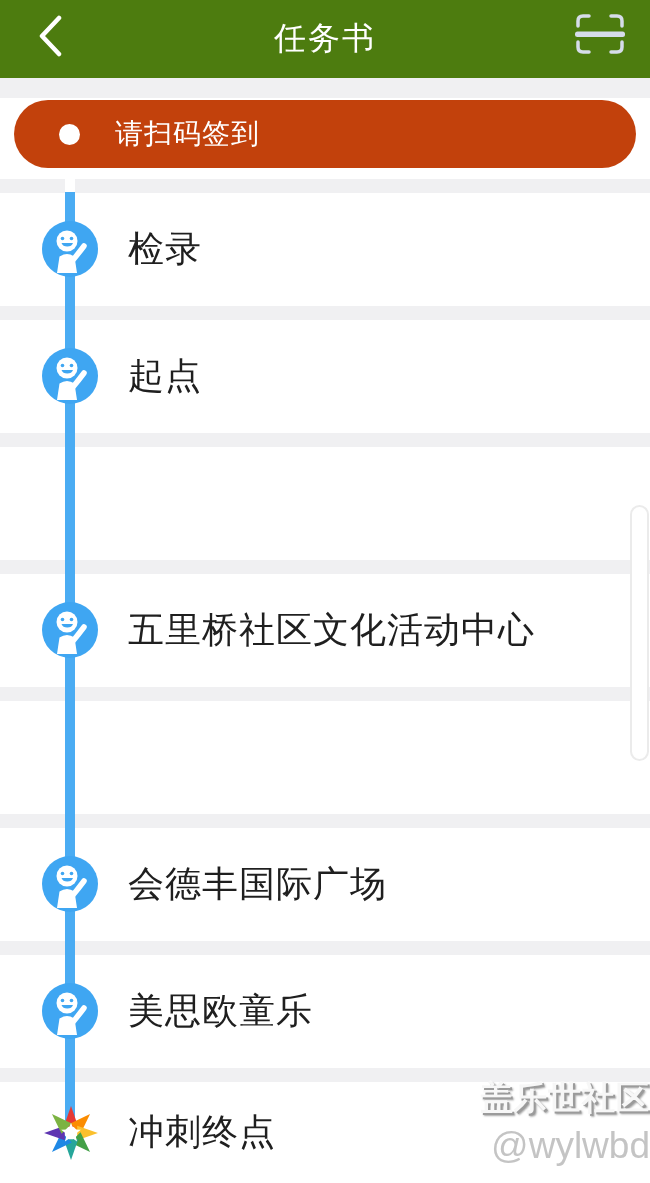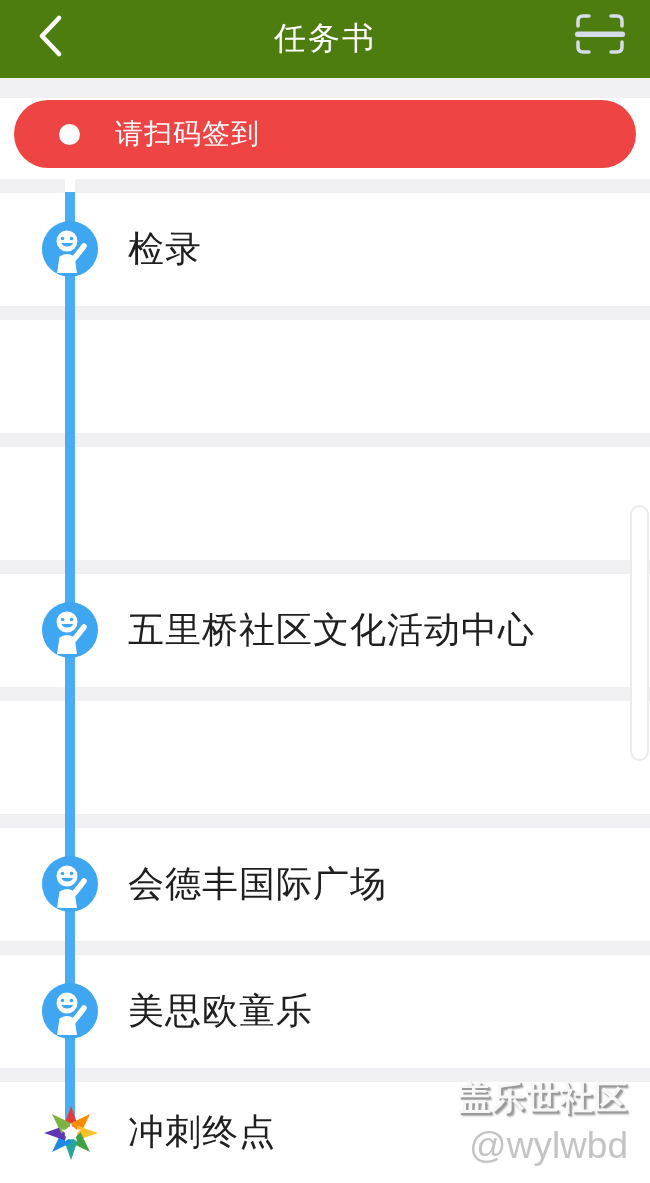--- a/index.html
+++ b/index.html
@@ -25,21 +25,21 @@
   }
   .scan-btn{
     position:absolute;right:18px;top:4px;width:64px;height:64px;
     display:flex;align-items:center;justify-content:center;cursor:pointer;
   }
   
   .band{position:absolute;left:0;width:650px;background:#f0f0f2;z-index:0;}
   
   .banner{
     position:absolute;left:14px;top:100px;width:622px;height:68px;
-    background:#ef4444;border-radius:34px;z-index:2;
+    background:#c2410c;border-radius:34px;z-index:2;
     display:flex;align-items:center;cursor:pointer;
   }
   .banner .dot{
     position:absolute;left:45px;top:24px;width:21px;height:21px;
     border-radius:50%;background:#ffffff;
   }
   .banner .label{
     margin-left:101px;color:#ffffff;font-size:28px;letter-spacing:1px;
   }
   
@@ -70,21 +70,21 @@
     display:flex;align-items:center;
     color:#1f1f1f;font-size:36px;letter-spacing:1px;
   }
   
   .scrollbar{
     position:absolute;right:1px;top:505px;width:15px;height:252px;
     border:2px solid #ebebeb;border-radius:10px;background:#ffffff;z-index:4;
   }
   
   .watermark{
-    position:absolute;right:22px;bottom:16px;text-align:right;z-index:5;
+    position:absolute;right:0;bottom:16px;text-align:right;z-index:5;
   }
   .watermark .wm1{
     font-size:33px;font-weight:bold;color:#f7f7f7;letter-spacing:1px;
     text-shadow:2px 2px 0 #9b9b9b,3px 3px 2px #a8a8a8;
   }
   .watermark .wm2{
     font-size:37px;color:#c4c4c4;margin-top:4px;
     text-shadow:1px 1px 0 #ffffff;
   }
 </style>
@@ -142,20 +142,33 @@
         <circle cx="20.5" cy="17.5" r="1.8" fill="#3fa6f2"></circle>
         <circle cx="29.5" cy="17.5" r="1.8" fill="#3fa6f2"></circle>
         <path d="M19.5,22 a6,5 0 0 0 11.5,0 z" fill="#3fa6f2"></path>
         <path d="M15,52 L17.5,35.5 Q25,30.5 32.5,35.5 L35,52 Z" fill="#ffffff"></path>
         <path d="M31,39 Q36,33 42,25" fill="none" stroke="#ffffff" stroke-width="5.5" stroke-linecap="round"></path>
       </svg>
     </span>
     <span class="t-label">检录</span>
   </div>
 
+  <div class="t-item" style="top:320px;">
+    <span class="t-icon">
+      <svg width="56" height="56" viewBox="0 0 56 56">
+        <circle cx="25" cy="20" r="10.5" fill="#ffffff"></circle>
+        <circle cx="20.5" cy="17.5" r="1.8" fill="#3fa6f2"></circle>
+        <circle cx="29.5" cy="17.5" r="1.8" fill="#3fa6f2"></circle>
+        <path d="M19.5,22 a6,5 0 0 0 11.5,0 z" fill="#3fa6f2"></path>
+        <path d="M15,52 L17.5,35.5 Q25,30.5 32.5,35.5 L35,52 Z" fill="#ffffff"></path>
+        <path d="M31,39 Q36,33 42,25" fill="none" stroke="#ffffff" stroke-width="5.5" stroke-linecap="round"></path>
+      </svg>
+    </span>
+    <span class="t-label">起点</span>
+  </div>
 
 
   <div class="t-item" style="top:574px;">
     <span class="t-icon">
       <svg width="56" height="56" viewBox="0 0 56 56">
         <circle cx="25" cy="20" r="10.5" fill="#ffffff"></circle>
         <circle cx="20.5" cy="17.5" r="1.8" fill="#3fa6f2"></circle>
         <circle cx="29.5" cy="17.5" r="1.8" fill="#3fa6f2"></circle>
         <path d="M19.5,22 a6,5 0 0 0 11.5,0 z" fill="#3fa6f2"></path>
         <path d="M15,52 L17.5,35.5 Q25,30.5 32.5,35.5 L35,52 Z" fill="#ffffff"></path>

